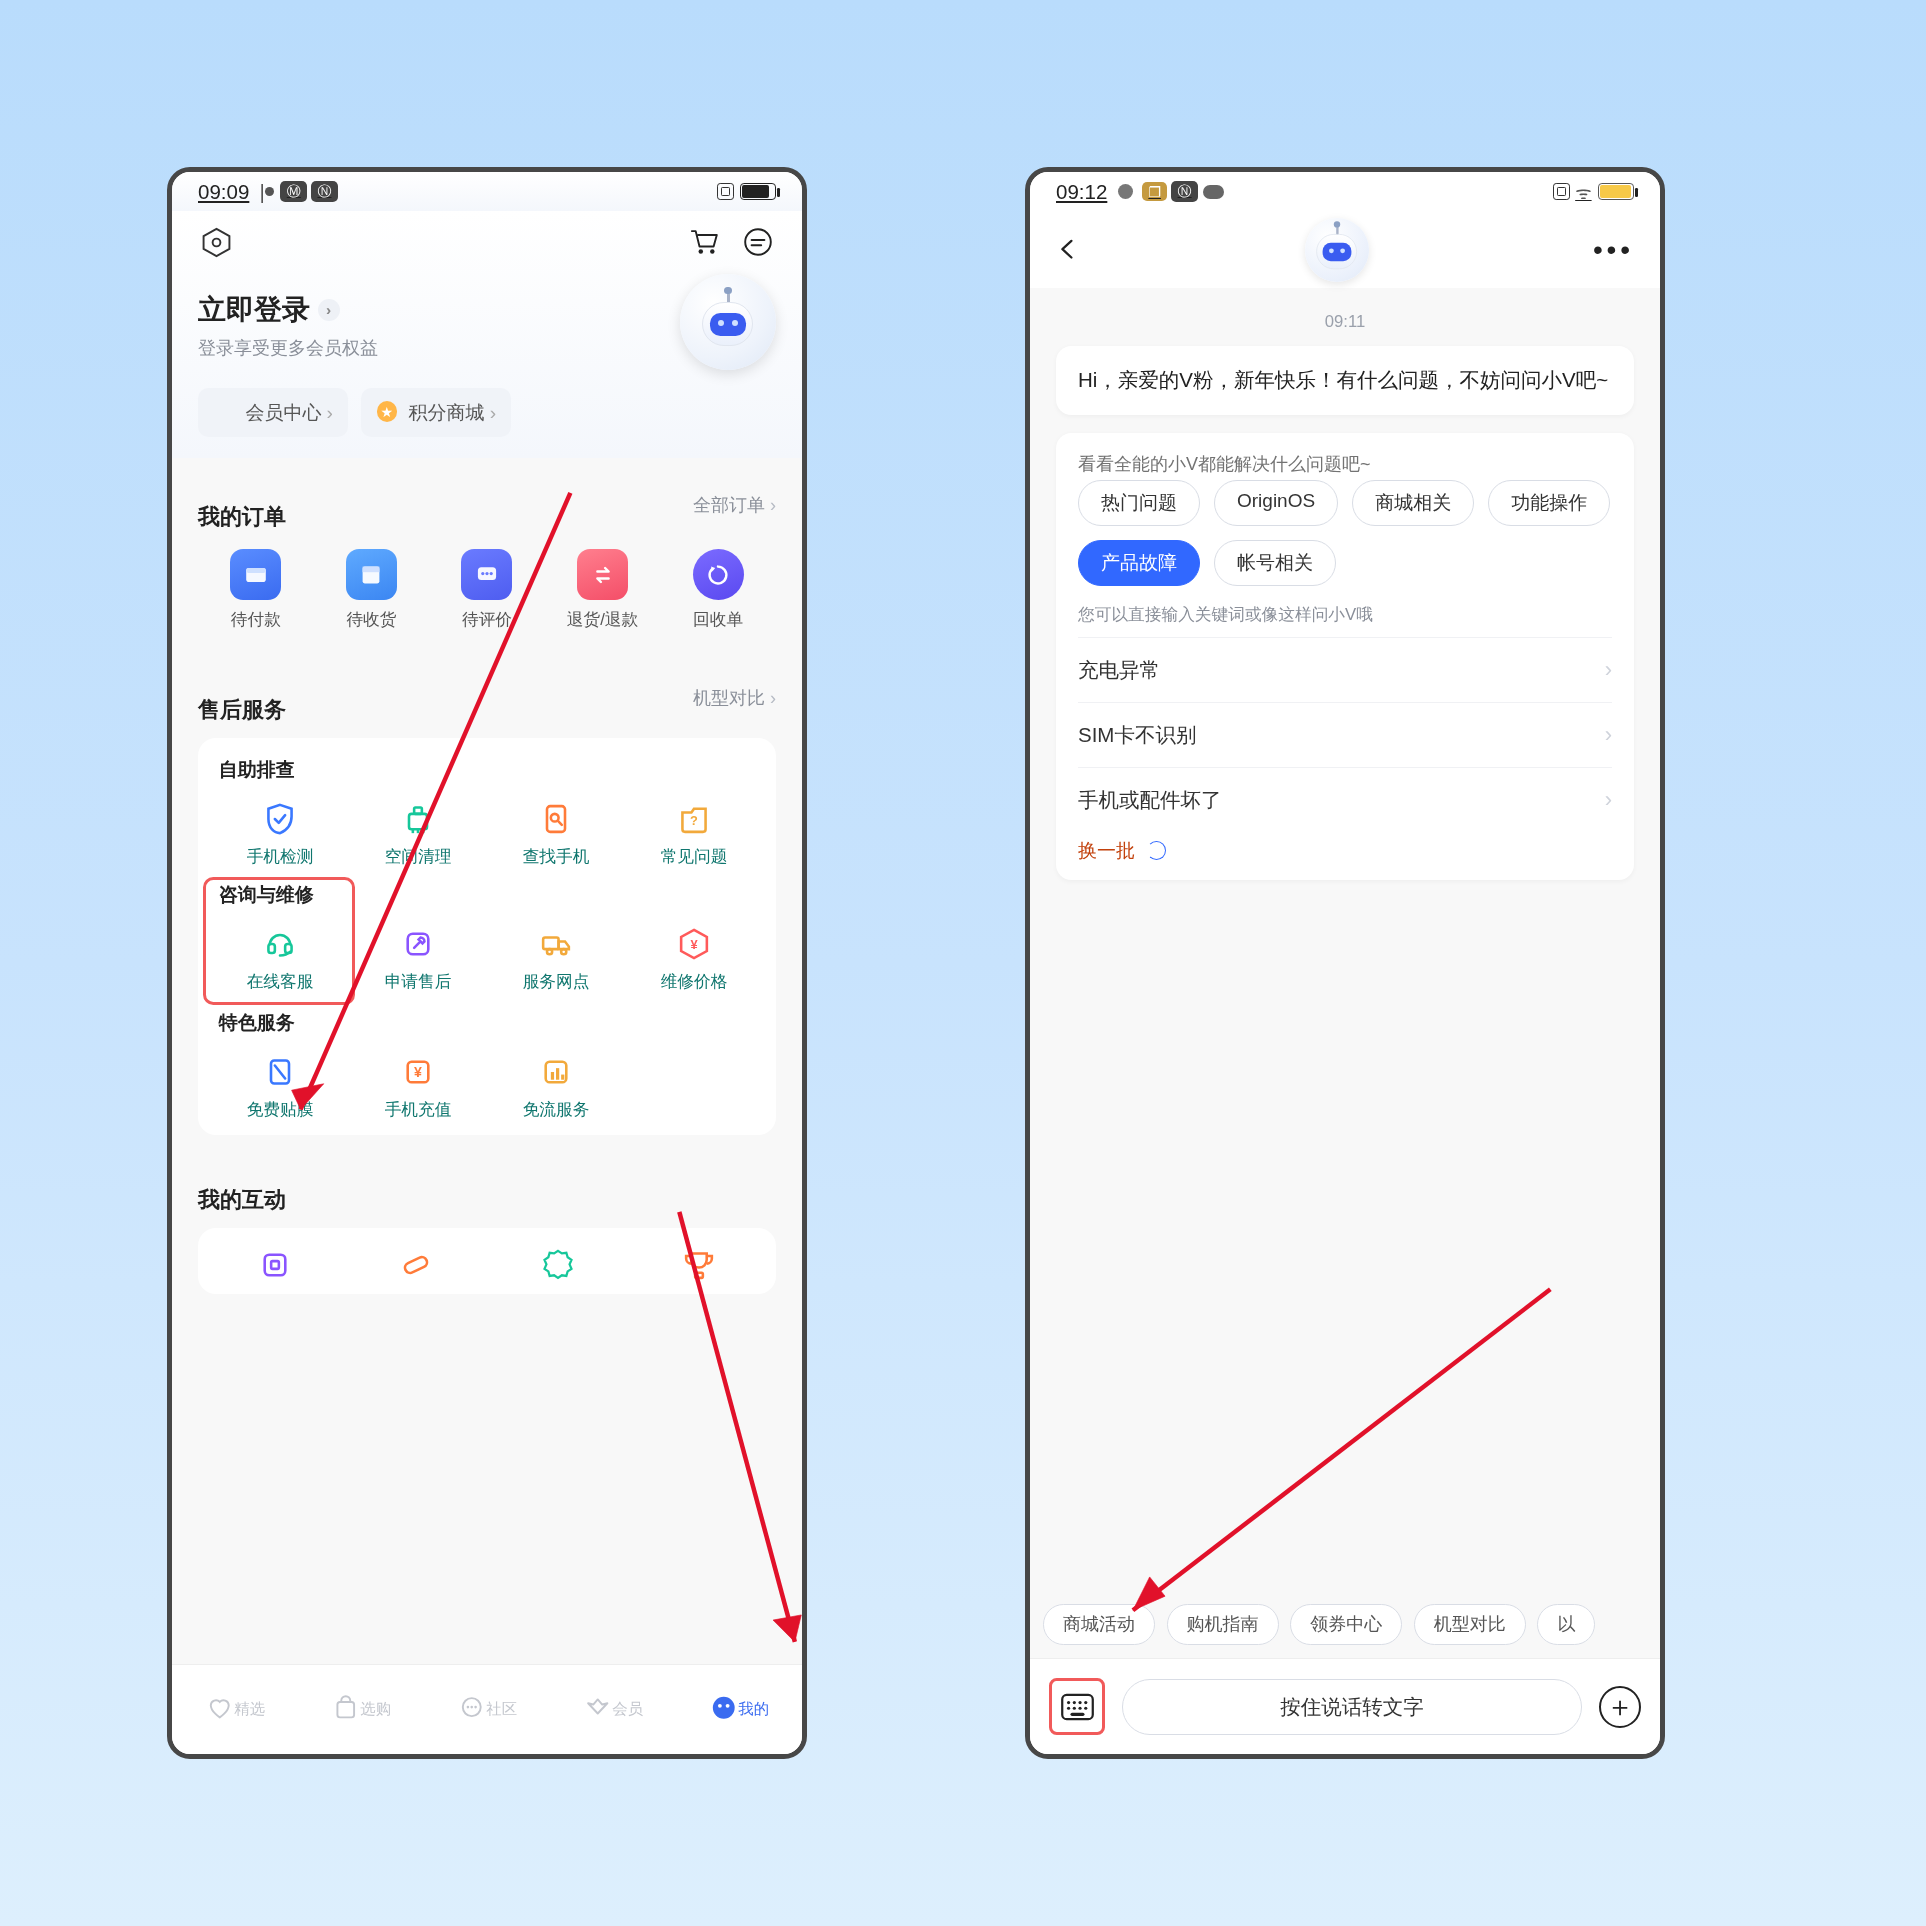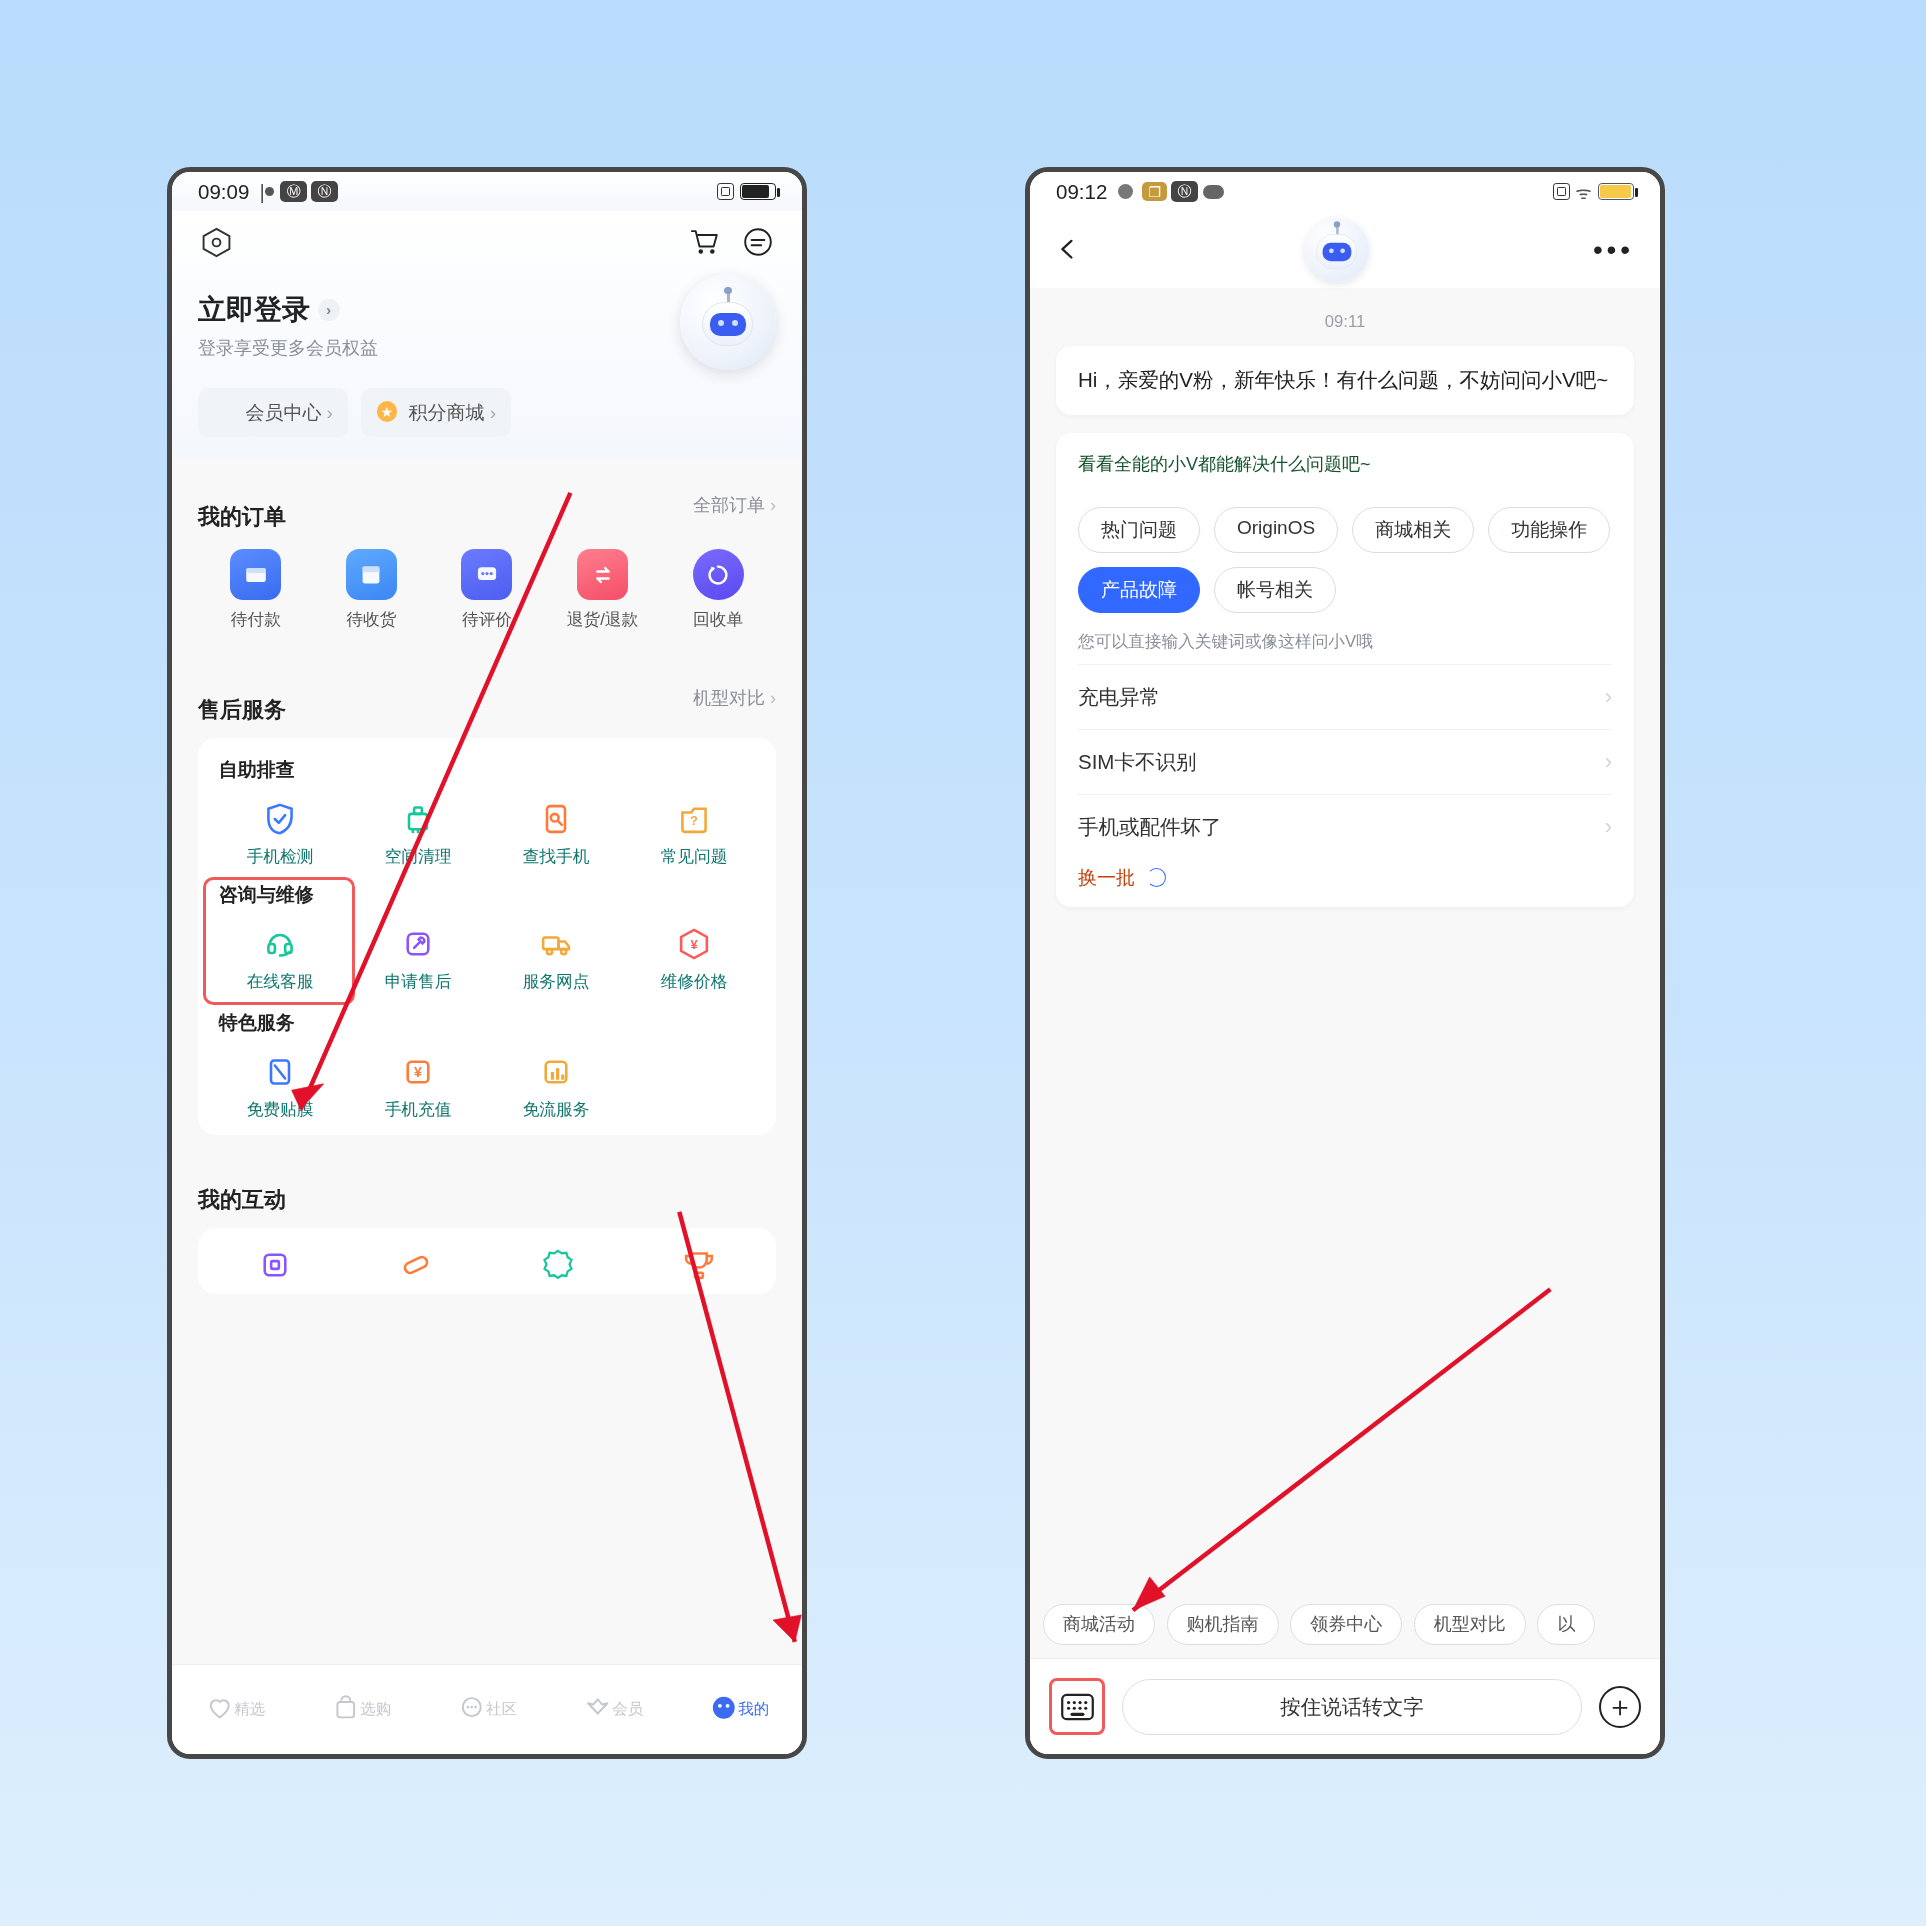--- a/index.html
+++ b/index.html
@@ -15,21 +15,21 @@
     width: 640px;
     background: #f8f8f8;
     border: 5.1px solid #474747;
     border-radius: 23px;
     overflow: hidden;
   }
   #phone-left  { left: 167px;  top: 167px; height: 1592px; }
   #phone-right { left: 1025px; top: 167px; height: 1592px; }
 
   
-  .status { height: 39px; display: flex; align-items: center; padding: 0 26px; font-size: 20.5px; color:#222; background:#fff;}
+  .status { height: 39px; display: flex; align-items: center; padding: 0 26px; font-size: 20.5px; color:#222; background:#fff;text-decoration:underline;}
   #phone-left .status, #phone-left .top-area { background: linear-gradient(180deg,#fff 0%,#f4f7fc 100%); }
   .status .sp { flex:1; }
   .dot { display:inline-block; width:9px; height:9px; border-radius:50%; background:#555; margin-right:2.6px; vertical-align:middle;}
   .batt { display:inline-block; width:36px; height:16.7px; border:1.9px solid #222; border-radius:3.9px; position:relative; margin-left:6.4px;}
   .batt::after { content:""; position:absolute; right:-5.1px; top:3.9px; width:3.2px; height:9px; background:#222; border-radius:1.3px;}
   .batt .fill { position:absolute; left:1.3px; top:1.3px; bottom:1.3px; background:#222; border-radius:1.9px;}
   .batt.yellow .fill { background:#f7c948; }
   .batt.yellow { border-color:#555;}
   .pill { display:inline-block; padding:1.3px 6.4px; border-radius:5.1px; background:#444; color:#fff; font-size:14px; margin-left:3.9px;}
   .sqicn { display:inline-block; width:16.7px; height:16.7px; border:1.9px solid #333; border-radius:3.2px; position:relative; margin-left:6.4px;}
@@ -116,21 +116,21 @@
   .back svg{width:24.4px;height:24.4px;}
   .chat-header .sp{flex:1;}
   .avatar-mid{width:64px;height:64px;border-radius:50%;background:radial-gradient(circle at 35% 30%,#fff,#eaf0fb 70%,#dfe8f6);display:flex;align-items:center;justify-content:center;box-shadow:0 2.6px 9px rgba(0,0,0,.1);} 
   .avatar-mid .robot{transform:scale(.8);}
   .more3{font-size:28px;letter-spacing:3.9px;color:#222;}
 
   .chat-body{padding: 6.4px 26px 0 26px;}
   .time{text-align:center;color:#9aa0ab;font-size:16.7px;margin:18px 0 14px 0;}
   .bubble{background:#fff;border-radius:15.4px;padding:18px 22px;font-size:20.5px;line-height:1.6;color:#222;margin-bottom:18px;box-shadow:0 1.3px 5.1px rgba(0,0,0,.04);}
   .faq-card{background:#fff;border-radius:15.4px;padding:19px 22px 16.7px 22px;box-shadow:0 1.3px 5.1px rgba(0,0,0,.04);}
-  .faq-card .hint{color:#14532d;font-size:18px;margin-bottom:31px;}
+  .faq-card .hint{color:#737373;font-size:18px;margin-bottom:4px;}
   .tags{display:flex;flex-wrap:wrap;gap:14px;margin-bottom:16.7px;}
   .tag{border:1.3px solid #d9dde5;border-radius:641px;padding:9px 22px;font-size:19px;color:#333;}
   .tag.active{background:#3168ff;color:#fff;border-color:#3168ff;}
   .hint2{color:#8a8f99;font-size:16.7px;margin:5.1px 0 3.9px 0;}
   .qrow{display:flex;align-items:center;padding:18px 0;border-top:0.6px solid #f0f1f4;font-size:20.5px;color:#333;}
   .qrow:first-of-type{border-top:0.6px solid #f0f1f4;margin-top:11.6px;}
   .qrow .sp{flex:1;}
   .qrow .ch{color:#cfd3db;font-size:22px;}
   .refresh{color:#c2410c;font-size:19px;margin-top:5.1px;display:flex;align-items:center;}
   .refresh .ri{width:19px;height:19px;border:1.9px solid #3168ff;border-left-color:transparent;border-radius:50%;margin-left:11.6px;}

